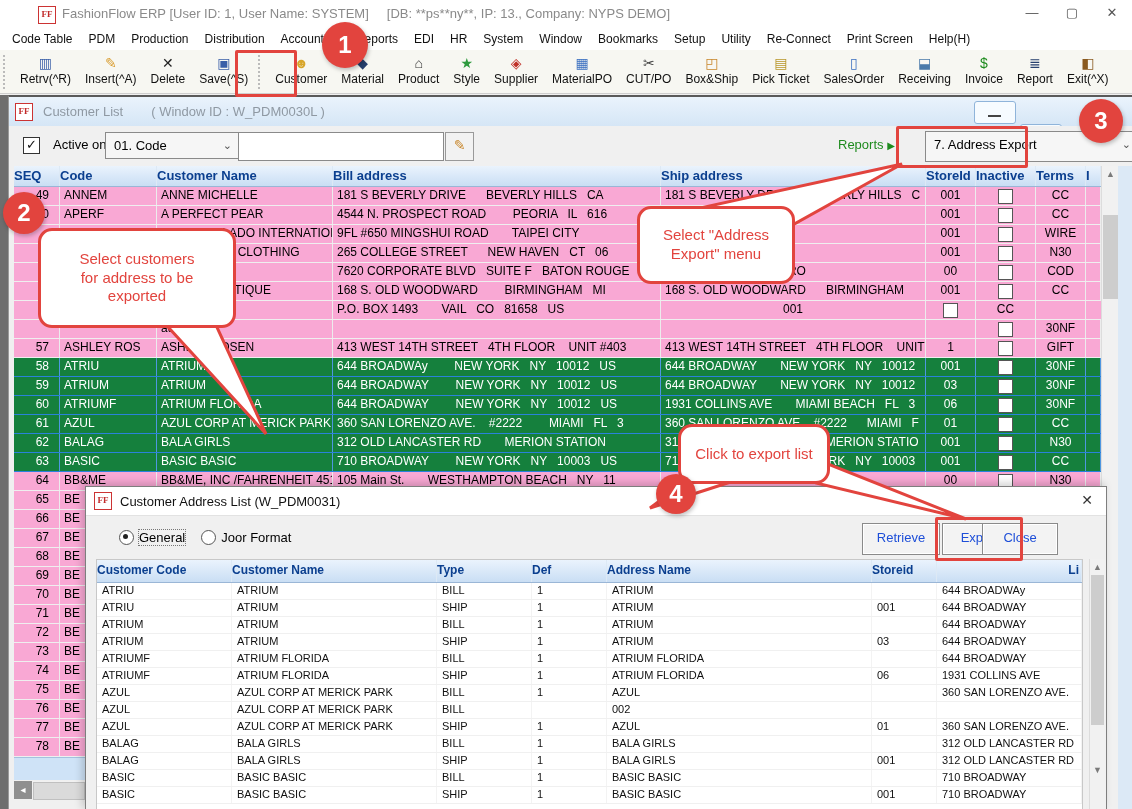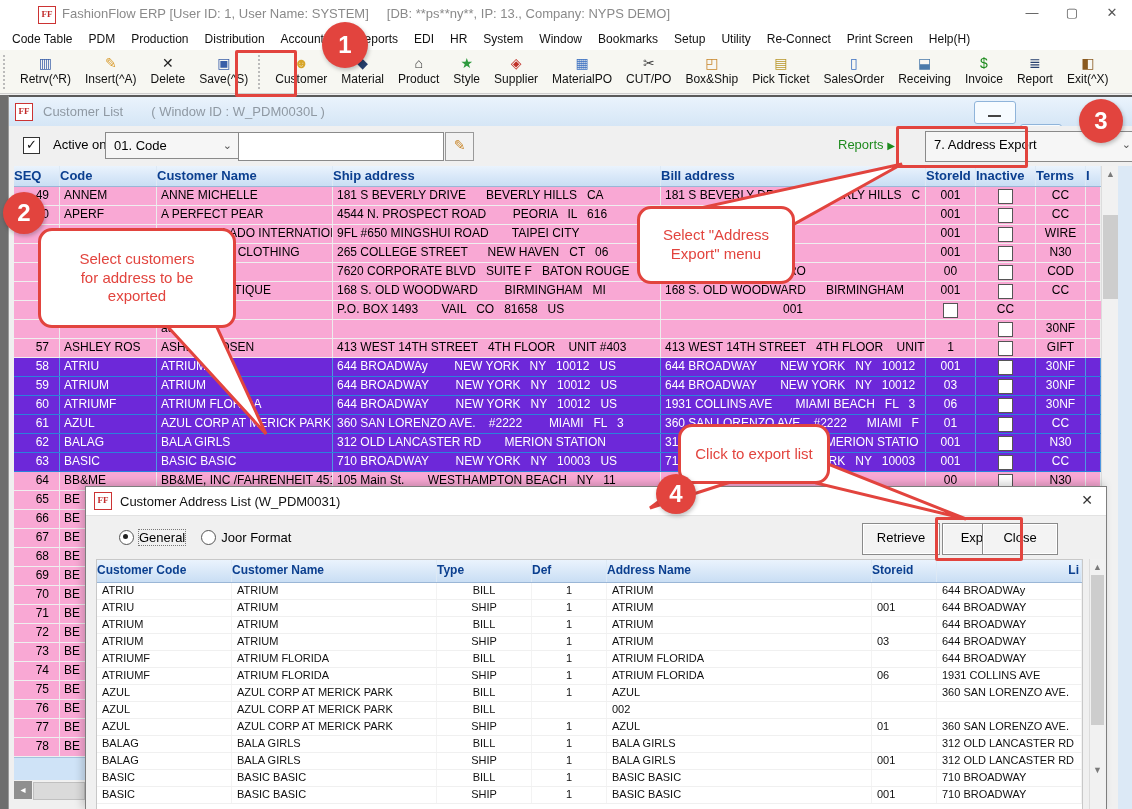--- a/index.html
+++ b/index.html
@@ -50,21 +50,21 @@
   #mtable{left:14px;top:166px;width:1087px;height:614px;background:#fff;overflow:hidden}
   .mgrid{display:grid;grid-template-columns:46px 97px 176px 328px 265px 50px 60px 50px 15px}
   #mhdr{height:20px;background:linear-gradient(#eaf3fd,#c9def4);border-bottom:1px solid #9ab6d6}
   #mhdr>div{font:bold 13px "Liberation Sans",sans-serif;color:#0b3f8f;line-height:19px;
             border-right:1px solid #dde9f5;overflow:hidden;white-space:pre}
   .mrow{height:18px;border-bottom:1px solid #efefef;background:#f9a8d4}
   .mrow>div{font-size:12px;color:#000;line-height:17px;padding:0 4px;white-space:pre;overflow:hidden;
             border-right:1px solid #ececec}
   .mrow .c-seq{text-align:right;padding-right:10px}
   .mrow .c-store,.mrow .c-terms{text-align:center}
-  .mrow.sel{background:#6d28d9;border-bottom-color:#2a82db}
+  .mrow.sel{background:#15803d;border-bottom-color:#2a82db}
   .mrow.sel>div{color:#fff;border-right-color:#4e97e0}
   .cbx{width:13px;height:13px;background:#fff;border:1px solid #555;margin:2px auto 0}
   #msummary{left:14px;top:757px;width:1087px;height:22px;background:#cfe3f7;border-top:1px solid #a5c1de}
   #msummary span{display:block;width:128px;text-align:right;font:bold 13px "Liberation Sans",sans-serif;
                  color:#0b3f8f;line-height:21px}
   
   #vscroll{left:1101px;top:166px;width:17px;height:614px;background:#f1f1f1;border-left:1px solid #dcdcdc}
   .sb-arrow{width:17px;height:17px;background:#f1f1f1;color:#7a7a7a;font-size:9px;text-align:center;line-height:17px}
   #vthumb{position:absolute;left:1px;top:49px;width:15px;height:84px;background:#cdcdcd}
   #hscroll{left:14px;top:781px;width:72px;height:18px;background:#f1f1f1}
@@ -78,33 +78,33 @@
   #dlg-title{position:absolute;left:0;top:0;width:100%;height:28px;background:#fff;border-bottom:1px solid #e2e2e2;
              display:flex;align-items:center}
   #dlg-title-text{font-size:13px;color:#111;margin-left:8px}
   #dlg-close{position:absolute;right:4px;top:0;width:30px;height:27px;text-align:center;line-height:27px;
              font-size:14px;color:#333}
   .radio{width:13px;height:13px;border:1px solid #555;border-radius:50%;background:#fff;position:relative}
   .radio.on::after{content:"";position:absolute;left:3px;top:3px;width:5px;height:5px;border-radius:50%;background:#222}
   .radio-lb{font-size:13px;color:#000;margin-left:5px}
   .focus-dots{outline:1px dotted #777}
   .dbtn{position:absolute;top:36px;height:30px;background:#f3f3f3;border:1px solid #8a8a8a;
-        box-shadow:inset 0 0 0 1px #fff;font-size:13px;color:#000000;text-align:center;line-height:28px}
+        box-shadow:inset 0 0 0 1px #fff;font-size:13px;color:#1d4ed8;text-align:center;line-height:28px}
   
   #dtable{position:absolute;left:10px;top:72px;width:985px;height:251px;background:#fff;overflow:hidden;
           border:1px solid #c8c8c8;border-bottom:none}
   .dgrid{display:grid;grid-template-columns:135px 205px 95px 75px 265px 65px 145px}
   #dhdr{height:22px;background:linear-gradient(#eaf3fd,#c9def4);border-bottom:1px solid #9ab6d6}
   #dhdr>div{font:bold 12px "Liberation Sans",sans-serif;color:#0b3f8f;text-align:left;line-height:21px;
             border-right:1px solid #dde9f5;white-space:pre;overflow:hidden}
   #dhdr>div.right{text-align:right;padding-right:2px}
   .drow{height:16px;border-bottom:1px solid #f0f0f0}
   .drow>div{font-size:11px;color:#111;line-height:15px;padding:0 5px;white-space:pre;overflow:hidden;
             border-right:1px solid #f3f3f3}
-  .drow .d-type,.drow .d-def{text-align:center}
+  .drow .d-type,.drow .d-def{text-align:left}
   #dvscroll{position:absolute;right:1px;top:72px;width:15px;height:250px;background:#f1f1f1;border-left:1px solid #dcdcdc}
   #dvthumb{position:absolute;left:1px;top:16px;width:13px;height:150px;background:#cdcdcd}
   
   .ann-circle{border-radius:50%;background:#e2443e;color:#fff;text-align:center;
               font:bold 24px "Liberation Sans",sans-serif;box-shadow:1px 2px 4px rgba(0,0,0,.25);z-index:60}
   .ann-box{border:3px solid #e2443e;z-index:55;border-radius:2px}
   .bubble{background:#fff;border:3px solid #e2443e;border-radius:14px;z-index:56;color:#e2443e;
           font-size:15px;text-align:center;display:flex;align-items:center;justify-content:center;line-height:1.25}
   #ann-svg{left:0;top:0;z-index:54;pointer-events:none}
 </style>
@@ -245,22 +245,22 @@
     <span>7. Address Export</span>
     <span class="chev">⌄</span>
   </div>
 </div>
 
 <div class="abs" id="mtable">
   <div class="mgrid" id="mhdr">
       <div>SEQ</div>
       <div>Code</div>
       <div>Customer Name</div>
+      <div>Bill address</div>
       <div>Ship address</div>
-      <div>Bill address</div>
       <div>StoreId</div>
       <div>Inactive</div>
       <div>Terms</div>
       <div>I</div>
     </div>
   <div id="mbody">
       <div class="mgrid mrow">
         <div class="c-seq">49</div>
         <div>ANNEM</div>
         <div>ANNE MICHELLE</div>

